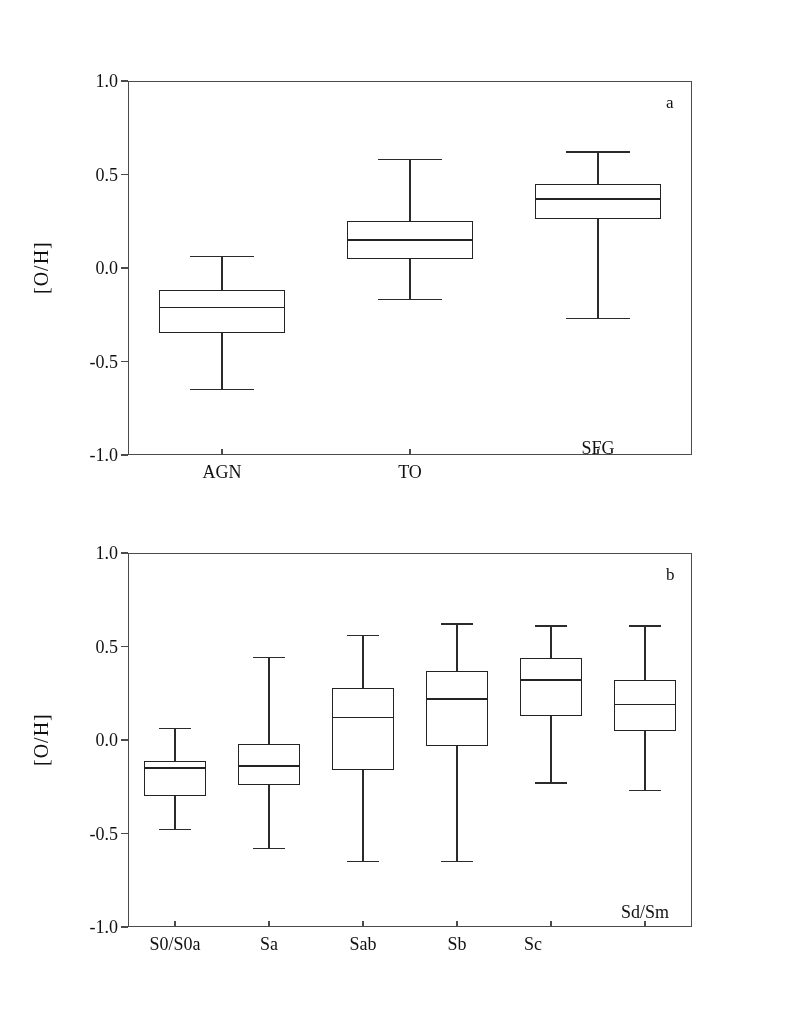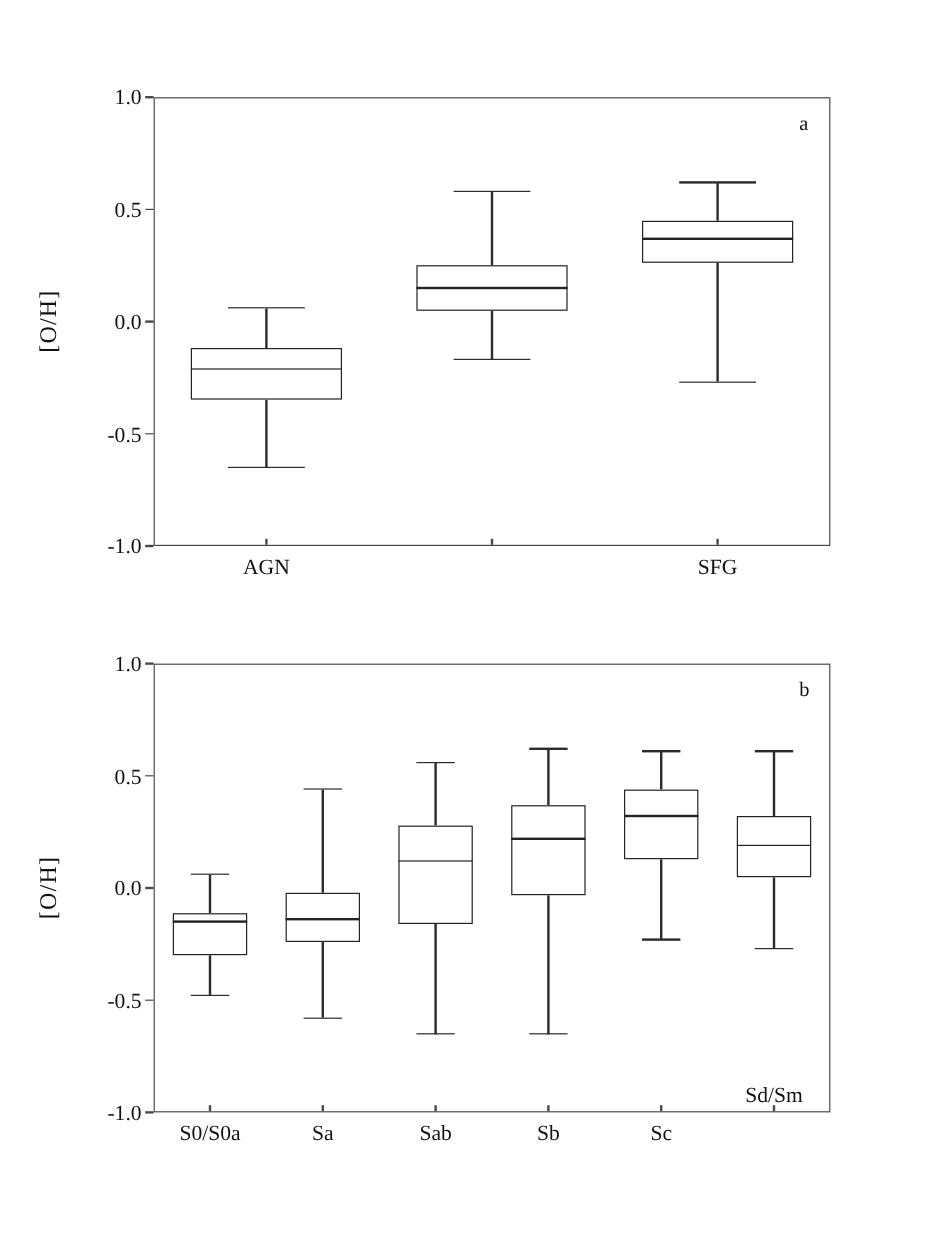--- a/index.html
+++ b/index.html
@@ -98,28 +98,29 @@
     <div class="ytick-label" style="left: 60px; top: 445px; width: 58px;">-1.0</div>
     <div class="tick" style="left: 221.3px; top: 449px; width: 1.4px; height: 5px;"></div>
     <div class="xtick-label" style="left: 128px; top: 462px; width: 188px;">AGN</div>
     <div class="whisker-line" style="left: 221.3px; top: 256.78px; width: 1.4px; height: 33.66px;"></div>
     <div class="whisker-line" style="left: 221.3px; top: 333.45px; width: 1.4px; height: 56.1px;"></div>
     <div class="whisker-cap" style="left: 190.04px; top: 256.08px; width: 63.92px; height: 1.4px;"></div>
     <div class="whisker-cap" style="left: 190.04px; top: 388.85px; width: 63.92px; height: 1.4px;"></div>
     <div class="box-rect" style="left: 159.02px; top: 290.44px; width: 125.96px; height: 43.01px;"></div>
     <div class="median-line" style="left: 159.02px; top: 306.52px; width: 125.96px; height: 1.5px;"></div>
     <div class="tick" style="left: 409.3px; top: 449px; width: 1.4px; height: 5px;"></div>
+    <div class="xtick-label" style="left: 316px; top: 462px; width: 188px;">TO</div>
     <div class="whisker-line" style="left: 409.3px; top: 159.54px; width: 1.4px; height: 61.71px;"></div>
     <div class="whisker-line" style="left: 409.3px; top: 258.65px; width: 1.4px; height: 41.14px;"></div>
     <div class="whisker-cap" style="left: 378.04px; top: 158.84px; width: 63.92px; height: 1.4px;"></div>
     <div class="whisker-cap" style="left: 378.04px; top: 299.09px; width: 63.92px; height: 1.4px;"></div>
     <div class="box-rect" style="left: 347.02px; top: 221.25px; width: 125.96px; height: 37.4px;"></div>
     <div class="median-line" style="left: 347.02px; top: 239.2px; width: 125.96px; height: 1.5px;"></div>
     <div class="tick" style="left: 597.3px; top: 449px; width: 1.4px; height: 5px;"></div>
-    <div class="xtick-label" style="left: 504px; top: 462px; width: 188px;">SFG</div>
+    <div class="xtick-label" style="left: 504px; top: 438px; width: 188px;">SFG</div>
     <div class="whisker-line" style="left: 597.3px; top: 152.06px; width: 1.4px; height: 31.79px;"></div>
     <div class="whisker-line" style="left: 597.3px; top: 219.38px; width: 1.4px; height: 99.11px;"></div>
     <div class="whisker-cap" style="left: 566.04px; top: 151.36px; width: 63.92px; height: 1.4px;"></div>
     <div class="whisker-cap" style="left: 566.04px; top: 317.79px; width: 63.92px; height: 1.4px;"></div>
     <div class="box-rect" style="left: 535.02px; top: 183.85px; width: 125.96px; height: 35.53px;"></div>
     <div class="median-line" style="left: 535.02px; top: 198.06px; width: 125.96px; height: 1.5px;"></div>
     <div class="tick" style="left: 121px; top: 552.3px; width: 7px; height: 1.4px;"></div>
     <div class="ytick-label" style="left: 60px; top: 543px; width: 58px;">1.0</div>
     <div class="tick" style="left: 121px; top: 645.8px; width: 7px; height: 1.4px;"></div>
     <div class="ytick-label" style="left: 60px; top: 636.5px; width: 58px;">0.5</div>
@@ -155,21 +156,21 @@
     <div class="median-line" style="left: 331.51px; top: 716.81px; width: 62.98px; height: 1.5px;"></div>
     <div class="tick" style="left: 456.3px; top: 921px; width: 1.4px; height: 5px;"></div>
     <div class="xtick-label" style="left: 410px; top: 934px; width: 94px;">Sb</div>
     <div class="whisker-line" style="left: 456.3px; top: 624.06px; width: 1.4px; height: 46.75px;"></div>
     <div class="whisker-line" style="left: 456.3px; top: 745.61px; width: 1.4px; height: 115.94px;"></div>
     <div class="whisker-cap" style="left: 441.02px; top: 623.36px; width: 31.96px; height: 1.4px;"></div>
     <div class="whisker-cap" style="left: 441.02px; top: 860.85px; width: 31.96px; height: 1.4px;"></div>
     <div class="box-rect" style="left: 425.51px; top: 670.81px; width: 62.98px; height: 74.8px;"></div>
     <div class="median-line" style="left: 425.51px; top: 698.11px; width: 62.98px; height: 1.5px;"></div>
     <div class="tick" style="left: 550.3px; top: 921px; width: 1.4px; height: 5px;"></div>
-    <div class="xtick-label" style="left: 504px; top: 934px; width: 94px;">Sc</div>
+    <div class="xtick-label" style="left: 486px; top: 934px; width: 94px;">Sc</div>
     <div class="whisker-line" style="left: 550.3px; top: 625.93px; width: 1.4px; height: 31.79px;"></div>
     <div class="whisker-line" style="left: 550.3px; top: 715.69px; width: 1.4px; height: 67.32px;"></div>
     <div class="whisker-cap" style="left: 535.02px; top: 625.23px; width: 31.96px; height: 1.4px;"></div>
     <div class="whisker-cap" style="left: 535.02px; top: 782.31px; width: 31.96px; height: 1.4px;"></div>
     <div class="box-rect" style="left: 519.51px; top: 657.72px; width: 62.98px; height: 57.97px;"></div>
     <div class="median-line" style="left: 519.51px; top: 679.41px; width: 62.98px; height: 1.5px;"></div>
     <div class="tick" style="left: 644.3px; top: 921px; width: 1.4px; height: 5px;"></div>
     <div class="xtick-label" style="left: 598px; top: 902px; width: 94px;">Sd/Sm</div>
     <div class="whisker-line" style="left: 644.3px; top: 625.93px; width: 1.4px; height: 54.23px;"></div>
     <div class="whisker-line" style="left: 644.3px; top: 730.65px; width: 1.4px; height: 59.84px;"></div>

